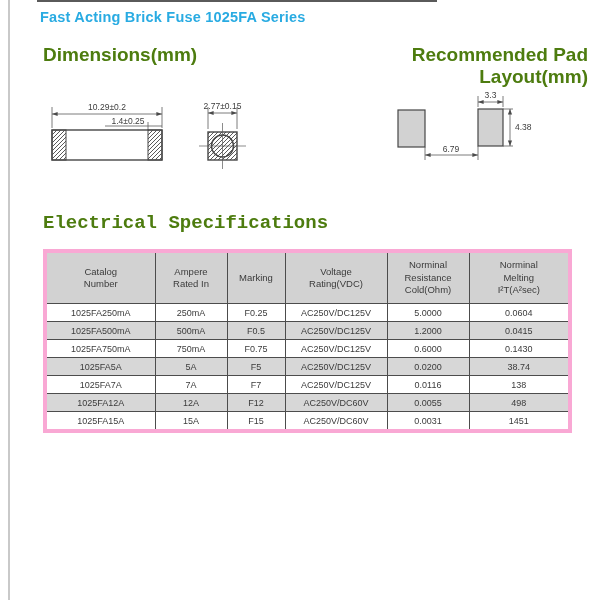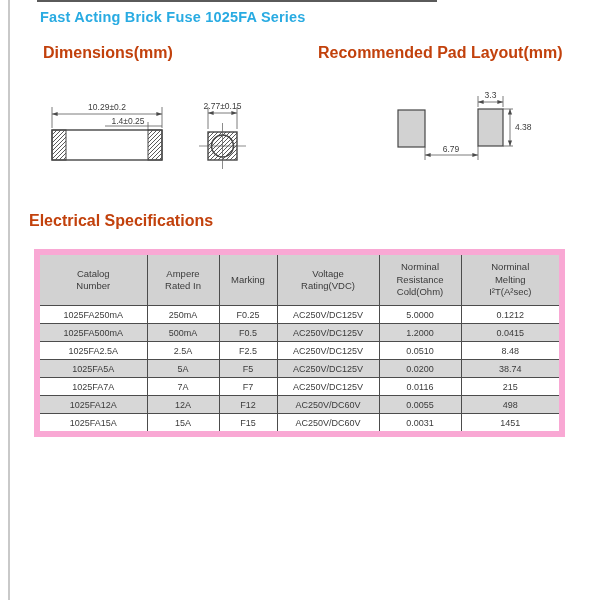--- a/index.html
+++ b/index.html
@@ -2,31 +2,31 @@
 <html><head>
 <meta charset="utf-8">
 <style>
   html,body{margin:0;padding:0;background:#fff;}
   .page{position:relative;width:588px;height:600px;background:#ffffff;
         font-family:"Liberation Sans",sans-serif;overflow:hidden;}
   .edge-left{position:absolute;left:8px;top:0;width:2px;height:600px;background:#c9c9c9;}
   .artifact-top{position:absolute;left:37px;top:0;width:400px;height:2px;background:#5a5a5a;}
   .title{position:absolute;left:40px;top:9px;font-size:14.5px;font-weight:bold;
          color:#29abe2;letter-spacing:0.2px;}
-  .section-heading{position:absolute;font-size:16px;font-weight:bold;color:#c2410c;}
+  .section-heading{position:absolute;font-size:19px;font-weight:bold;color:#4d7c0f;}
   #dim-heading{left:43px;top:44px;}
-  #pad-heading{left:318px;top:44px;}
-  #elec-heading{left:29px;top:212px;}
+  #pad-heading{left:318px;top:44px;text-align:right;}
+  #elec-heading{left:43px;top:212px;font-family:Liberation Mono, monospace;}
   .drawing{position:absolute;}
   #side-view{left:40px;top:95px;}
   #end-view{left:195px;top:95px;}
   #pad-view{left:390px;top:88px;}
   svg text{font-family:"Liberation Sans",sans-serif;font-size:8.5px;fill:#3d3d3d;}
-  .spec-table{position:absolute;left:34px;top:249px;width:525px;border-collapse:collapse;
-        table-layout:fixed;font-size:9px;color:#3b3b3b;border:6px solid #f9a8d4;}
+  .spec-table{position:absolute;left:43px;top:249px;width:525px;border-collapse:collapse;
+        table-layout:fixed;font-size:9px;color:#3b3b3b;border:4px solid #f9a8d4;}
   .spec-table th,.spec-table td{border:1px solid #4c4c4c;text-align:center;
         padding:0 1px;overflow:hidden;}
   .spec-table thead th{background:#d2d2d2;height:50px;font-weight:normal;font-size:9.5px;
         white-space:pre-line;line-height:1.3;}
   .spec-table tbody td{height:17px;}
   .spec-table tbody tr:nth-child(even){background:#d7d7d7;}
 </style>
 </head>
 <body>
 
@@ -127,53 +127,53 @@
 I²T(A²sec)</th>
         </tr>
     </thead>
     <tbody>
         <tr>
           <td>1025FA250mA</td>
           <td>250mA</td>
           <td>F0.25</td>
           <td>AC250V/DC125V</td>
           <td>5.0000</td>
-          <td>0.1212</td>
+          <td>0.0604</td>
         </tr>
         <tr>
           <td>1025FA500mA</td>
           <td>500mA</td>
           <td>F0.5</td>
           <td>AC250V/DC125V</td>
           <td>1.2000</td>
           <td>0.0415</td>
         </tr>
         <tr>
-          <td>1025FA2.5A</td>
-          <td>2.5A</td>
-          <td>F2.5</td>
+          <td>1025FA750mA</td>
+          <td>750mA</td>
+          <td>F0.75</td>
           <td>AC250V/DC125V</td>
-          <td>0.0510</td>
-          <td>8.48</td>
+          <td>0.6000</td>
+          <td>0.1430</td>
         </tr>
         <tr>
           <td>1025FA5A</td>
           <td>5A</td>
           <td>F5</td>
           <td>AC250V/DC125V</td>
           <td>0.0200</td>
           <td>38.74</td>
         </tr>
         <tr>
           <td>1025FA7A</td>
           <td>7A</td>
           <td>F7</td>
           <td>AC250V/DC125V</td>
           <td>0.0116</td>
-          <td>215</td>
+          <td>138</td>
         </tr>
         <tr>
           <td>1025FA12A</td>
           <td>12A</td>
           <td>F12</td>
           <td>AC250V/DC60V</td>
           <td>0.0055</td>
           <td>498</td>
         </tr>
         <tr>

